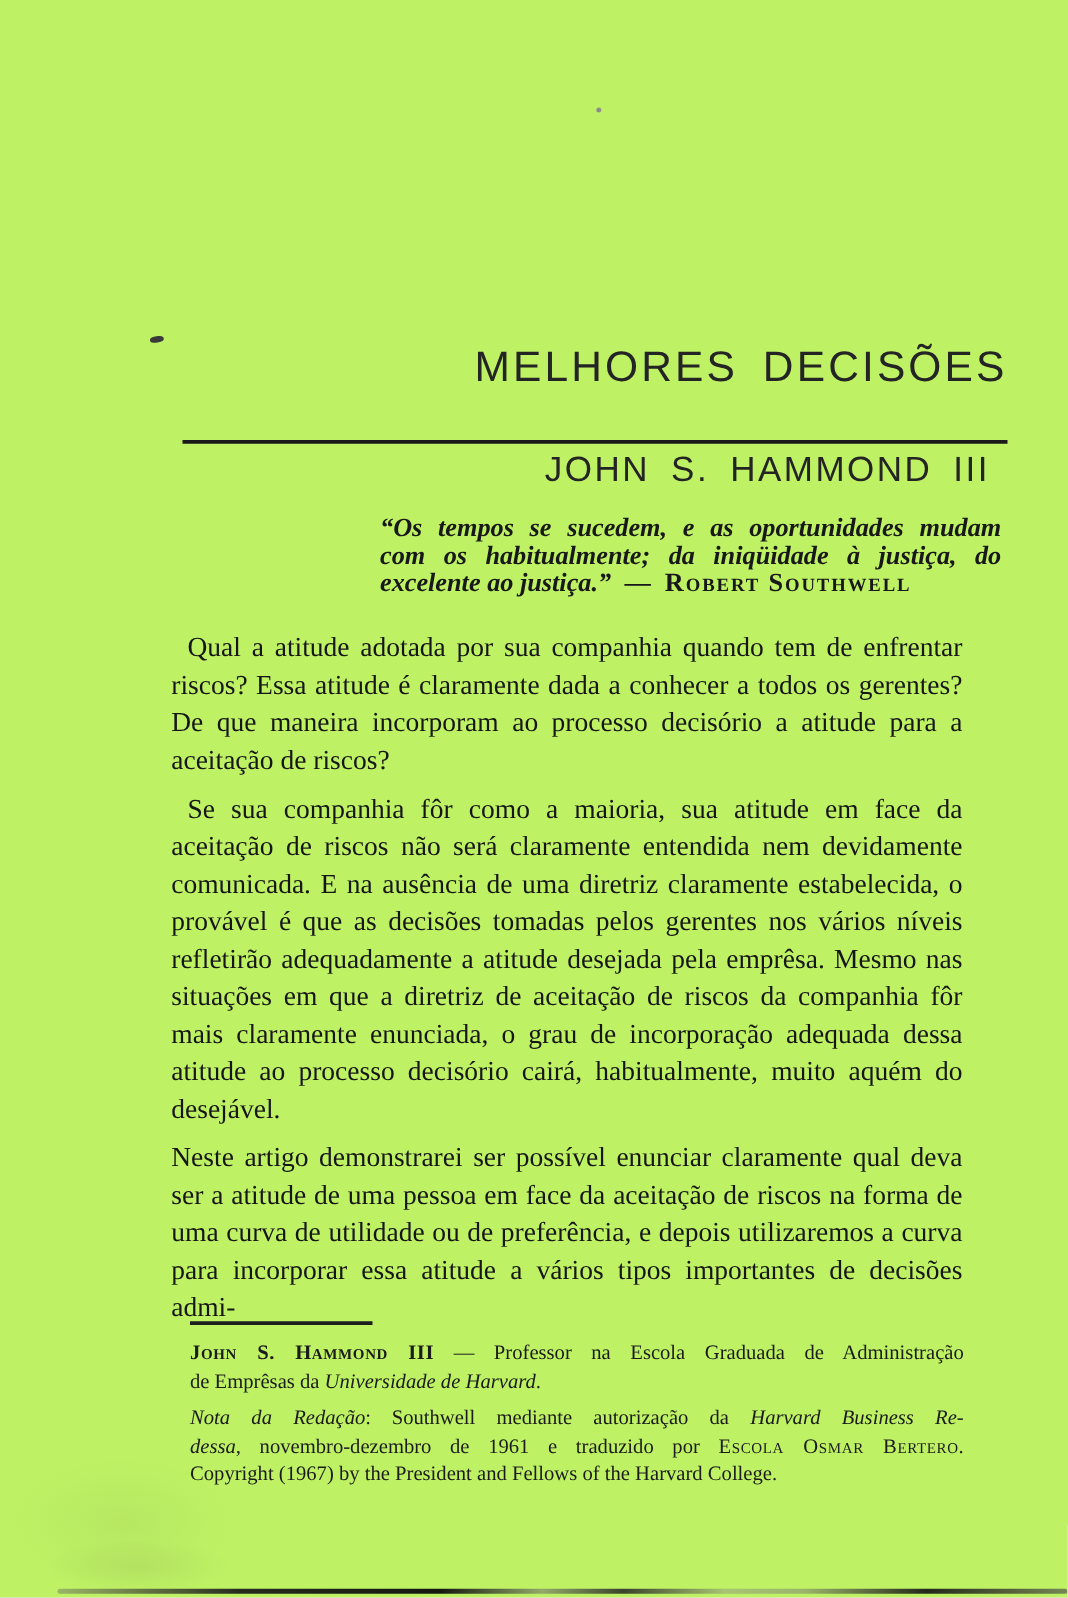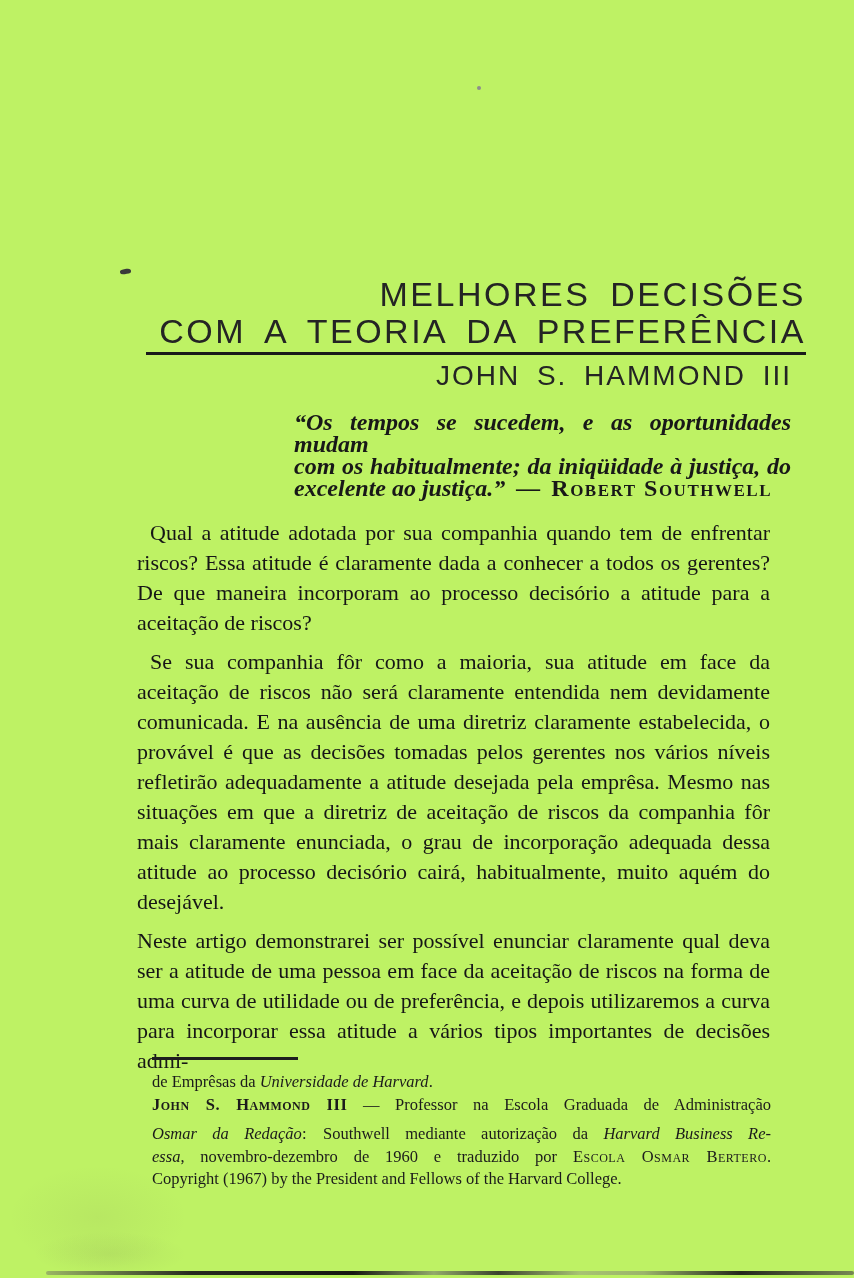--- a/index.html
+++ b/index.html
@@ -17,30 +17,30 @@
   }
   .title-rule{position:absolute;left:146px;top:352px;width:660px;height:3px;background:#1a1a1a;}
   .byline{
     position:absolute;top:359px;right:62px;
     font-family:"Liberation Sans",sans-serif;font-weight:300;
     font-size:28px;line-height:34px;letter-spacing:2px;word-spacing:7px;
     color:#242424;white-space:nowrap;
   }
   
   .epigraph{
-    position:absolute;left:294px;top:411px;width:497px;margin:0;
-    font-style:italic;font-weight:700;font-size:24px;line-height:22px;color:#181818;
+    position:absolute;left:304px;top:411px;width:497px;margin:0;
+    font-style:italic;font-weight:700;font-size:21px;line-height:22px;color:#181818;
   }
   .ep-line{min-height:22px;}
   .just{text-align:justify;text-align-last:justify;}
   .ep-dash{padding:0 11px;}
   .sc-bold{font-style:normal;font-variant:small-caps;letter-spacing:1.5px;font-weight:700;text-align:center;}
   
   .body-text{
-    position:absolute;left:137px;top:518px;width:633px;
+    position:absolute;left:137px;top:503px;width:633px;
     font-size:22px;line-height:30px;text-align:justify;color:#161616;
   }
   .body-text p{margin:0 0 9px 0;}
   .body-text p.indent{text-indent:13px;}
   
   .fn-rule{position:absolute;left:152px;top:1057px;width:146px;height:3px;background:#1e1e1e;}
   .footnotes{
     position:absolute;left:152px;top:1071px;width:619px;
     font-size:16.5px;line-height:22.5px;color:#1b1b1b;
   }
@@ -68,21 +68,20 @@
   .speck-b{position:absolute;left:477px;top:86px;width:4px;height:4px;background:#8d8d8d;border-radius:50%;}
 </style>
 </head>
 <body>
 
 <div class="page">
 
   <header>
     <div class="title">
       <div>MELHORES DECISÕES</div>
-      <div>COM A TEORIA DA PREFERÊNCIA</div>
     </div>
     <div class="title-rule"></div>
     <div class="byline">JOHN S. HAMMOND III</div>
   </header>
 
   <blockquote class="epigraph">
     <div class="ep-line just">“Os tempos se sucedem, e as oportunidades mudam</div>
     <div class="ep-line just">com os habitualmente; da iniqüidade à justiça, do</div>
     <div class="ep-line">
       <span>excelente ao justiça.”</span><span class="ep-dash">—</span><span class="sc-bold">Robert Southwell</span>
@@ -92,33 +91,33 @@
   <main class="body-text">
     <p class="indent">Qual a atitude adotada por sua companhia quando tem de enfrentar riscos? Essa atitude é claramente dada a conhecer a todos os gerentes? De que maneira incorporam ao processo decisório a atitude para a aceitação de riscos?</p>
     <p class="indent">Se sua companhia fôr como a maioria, sua atitude em face da aceitação de riscos não será claramente entendida nem devidamente comunicada. E na ausência de uma diretriz claramente estabelecida, o provável é que as decisões tomadas pelos gerentes nos vários níveis refletirão adequadamente a atitude desejada pela emprêsa. Mesmo nas situações em que a diretriz de aceitação de riscos da companhia fôr mais claramente enunciada, o grau de incorporação adequada dessa atitude ao processo decisório cairá, habitualmente, muito aquém do desejável.</p>
     <p>Neste artigo demonstrarei ser possível enunciar claramente qual deva ser a atitude de uma pessoa em face da aceitação de riscos na forma de uma curva de utilidade ou de preferência, e depois utilizaremos a curva para incorporar essa atitude a vários tipos importantes de decisões admi-</p>
   </main>
 
   <div class="fn-rule"></div>
 
   <footer class="footnotes">
     <div class="fn">
+      <div class="fn-line just">
+        <span class="sc semibold">John S. Hammond III</span><span> — Professor na Escola Graduada de Administração</span>
+      </div>
       <div class="fn-line">
         <span>de Emprêsas da </span><span class="it">Universidade de Harvard</span><span>.</span>
-      </div>
-      <div class="fn-line just">
-        <span class="sc semibold">John S. Hammond III</span><span> — Professor na Escola Graduada de Administração</span>
       </div>
     </div>
     <div class="fn">
       <div class="fn-line just">
-        <span class="it">Osmar da Redação</span><span>: Southwell mediante autorização da </span><span class="it">Harvard Business Re-</span>
+        <span class="it">Nota da Redação</span><span>: Southwell mediante autorização da </span><span class="it">Harvard Business Re-</span>
       </div>
       <div class="fn-line just">
-        <span class="it">essa</span><span>, novembro-dezembro de 1960 e traduzido por </span><span class="sc">Escola Osmar Bertero</span><span>.</span>
+        <span class="it">dessa</span><span>, novembro-dezembro de 1961 e traduzido por </span><span class="sc">Escola Osmar Bertero</span><span>.</span>
       </div>
       <div class="fn-line">Copyright (1967) by the President and Fellows of the Harvard College.</div>
     </div>
   </footer>
 
   <div class="blob-a"></div>
   <div class="blob-b"></div>
   <div class="streak"></div>
   <div class="speck-a"></div>
   <div class="speck-b"></div>

